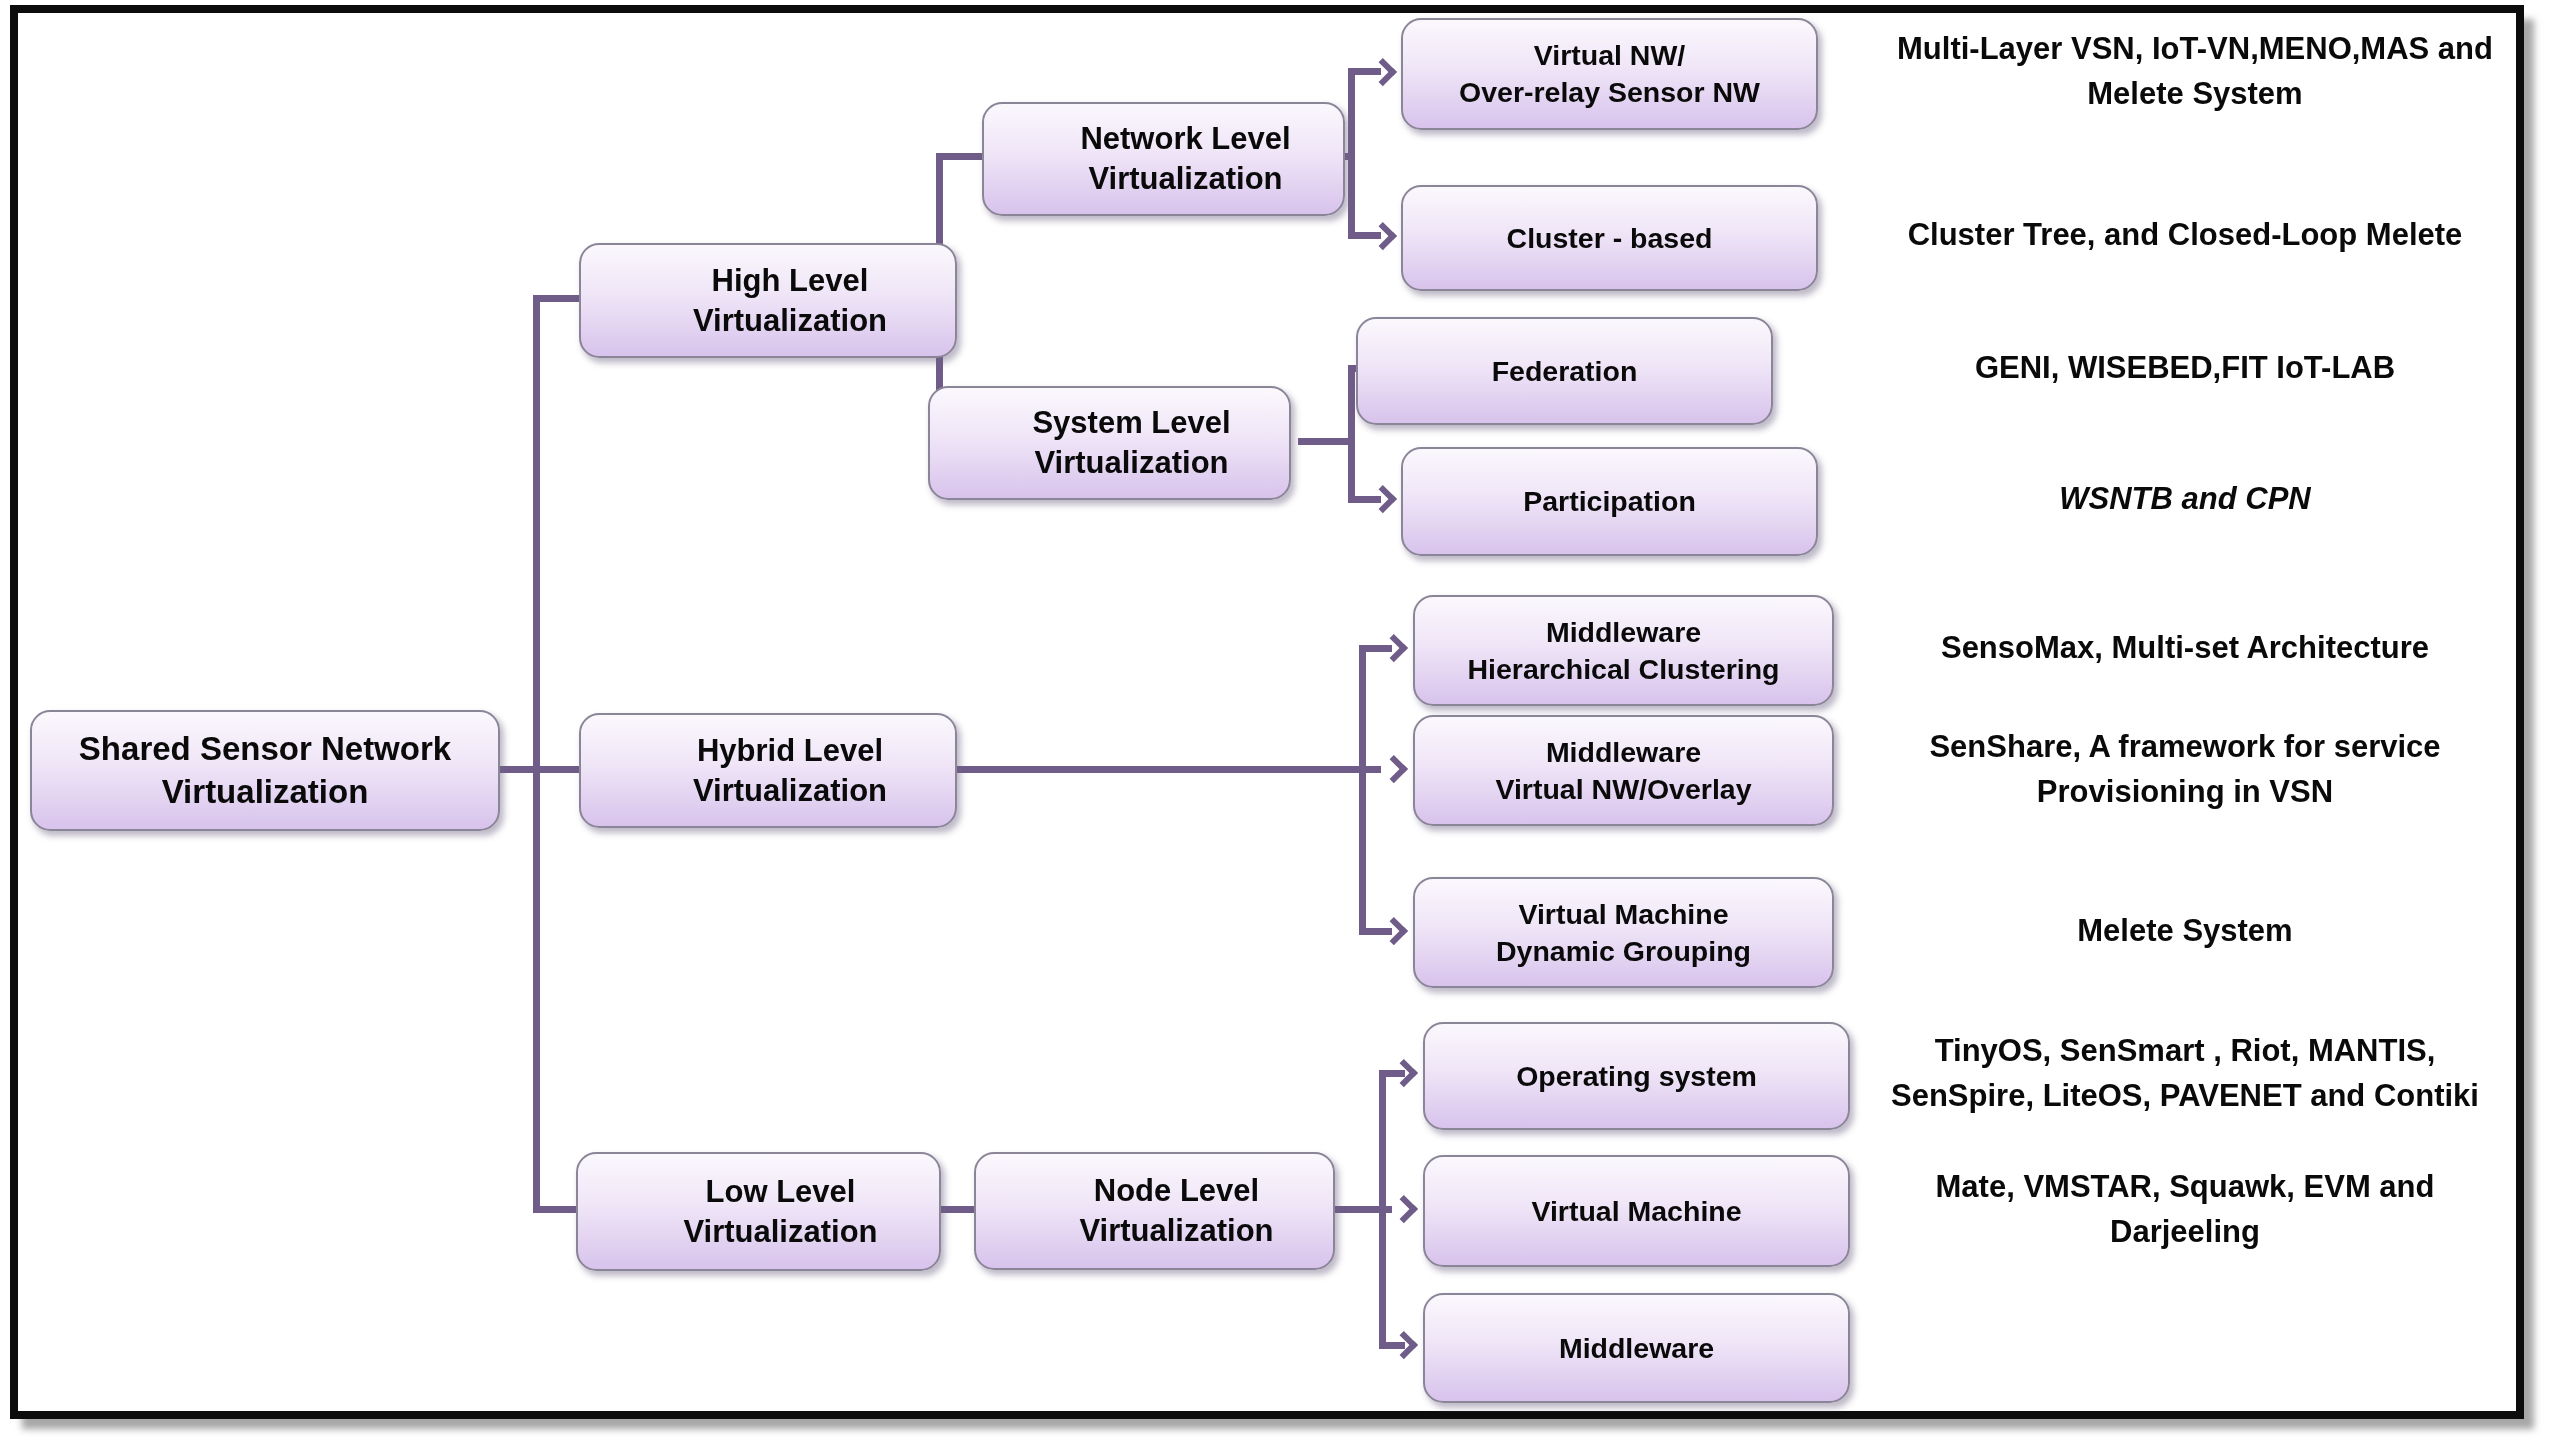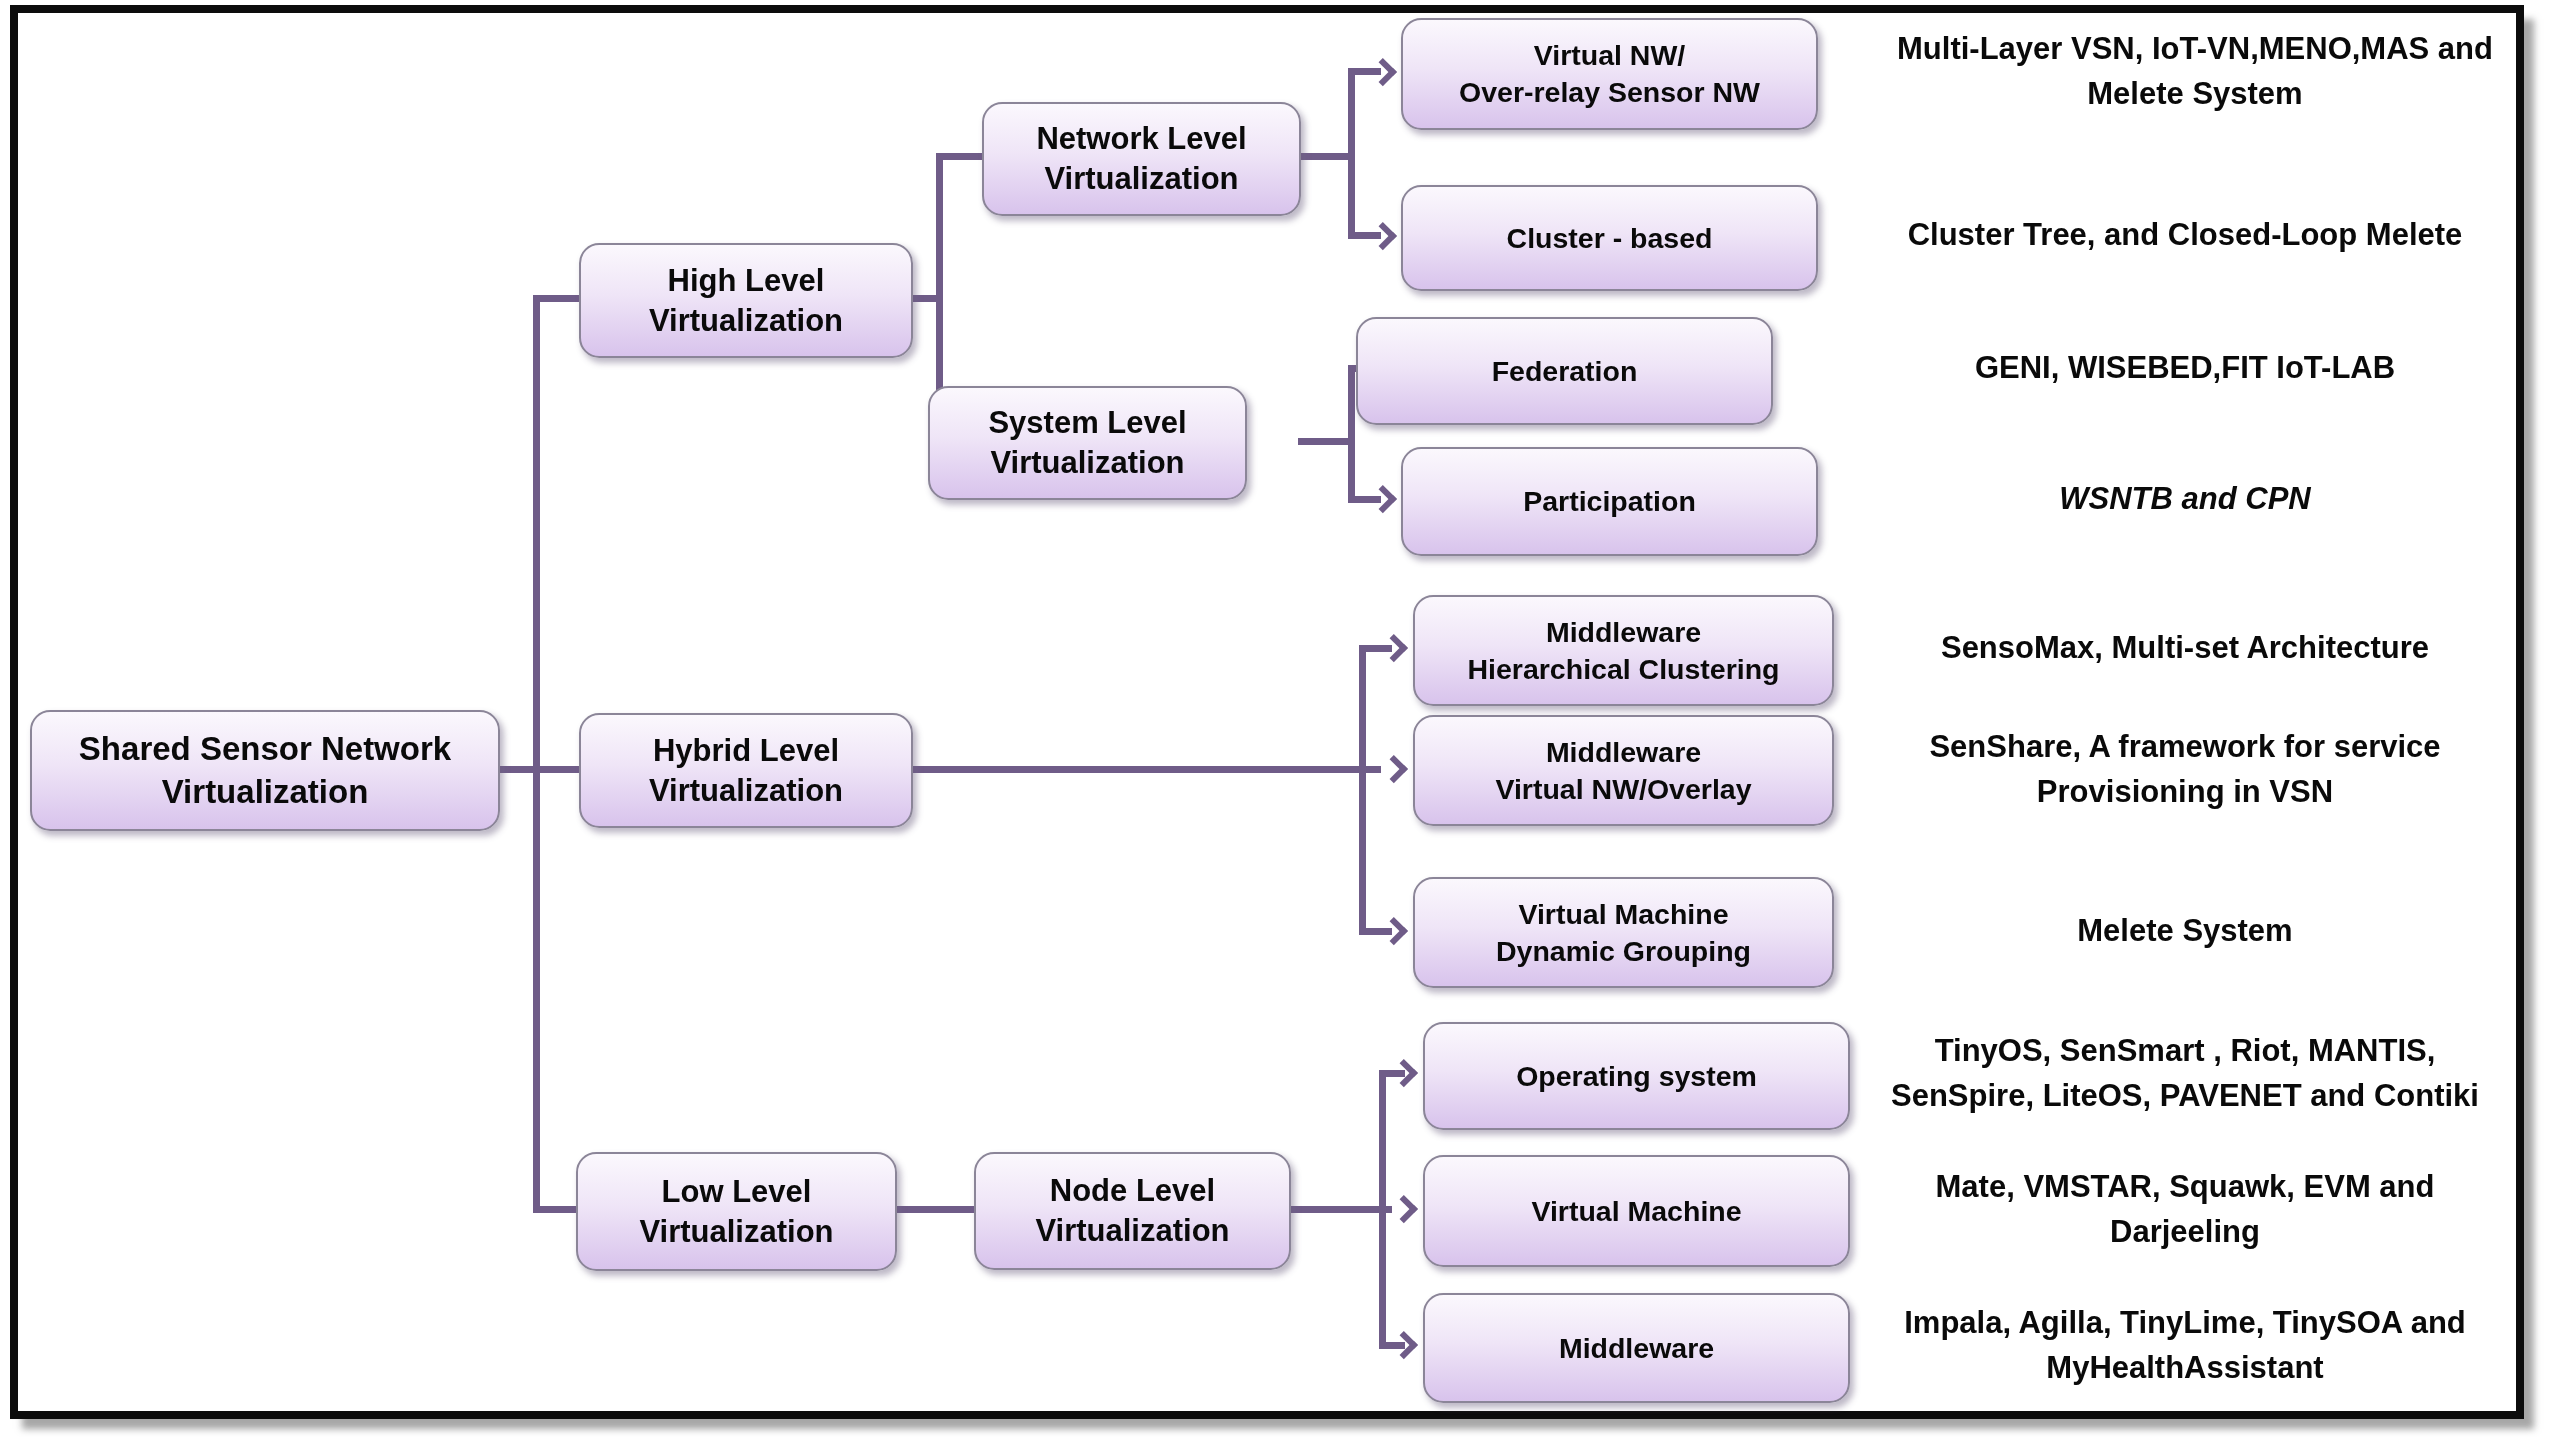--- a/index.html
+++ b/index.html
@@ -25,21 +25,21 @@
     font-weight:bold;color:#0a0a0a;
     white-space:pre-line;
     background:linear-gradient(180deg,#fbf8fd 0%,#efe5f7 45%,#d8c3ec 100%);
     border:2px solid #8b8598;
     border-radius:20.3px;
     box-shadow:3.4px 4.7px 6.1px rgba(110,100,130,0.45);
     line-height:1.28;
     z-index:3;
   }
   .f-root{font-size:33px;}
-  .f-lvl{font-size:31px;}
+  .f-lvl{font-size:31px;padding-left:44px;}
   .f-leaf{font-size:28.5px;}
   .ann{
     position:absolute;
     display:flex;align-items:center;justify-content:center;
     text-align:center;
     font-weight:bold;color:#0a0a0a;
     white-space:pre-line;
     font-size:31px;line-height:1.45;
     z-index:3;
   }
@@ -141,16 +141,14 @@
   <div class="ann" style="left:1860px;top:321px;width:650px;height:95px;">GENI, WISEBED,FIT IoT-LAB</div>
   <div class="ann" style="left:1860px;top:452px;width:650px;height:95px;font-style:italic;">WSNTB and CPN</div>
   <div class="ann" style="left:1860px;top:601px;width:650px;height:95px;">SensoMax, Multi-set Architecture</div>
   <div class="ann" style="left:1860px;top:722px;width:650px;height:95px;">SenShare, A framework for service
 Provisioning in VSN</div>
   <div class="ann" style="left:1860px;top:884px;width:650px;height:95px;">Melete System</div>
   <div class="ann" style="left:1860px;top:1026px;width:650px;height:95px;">TinyOS, SenSmart , Riot, MANTIS,
 SenSpire, LiteOS, PAVENET and Contiki</div>
   <div class="ann" style="left:1860px;top:1162px;width:650px;height:95px;">Mate, VMSTAR, Squawk, EVM and
 Darjeeling</div>
-  <div class="ann" style="left:1860px;top:1298px;width:650px;height:95px;">Impala, Agilla, TinyLime, TinySOA and
-MyHealthAssistant</div>
 </div>
 
 
 </body></html>

